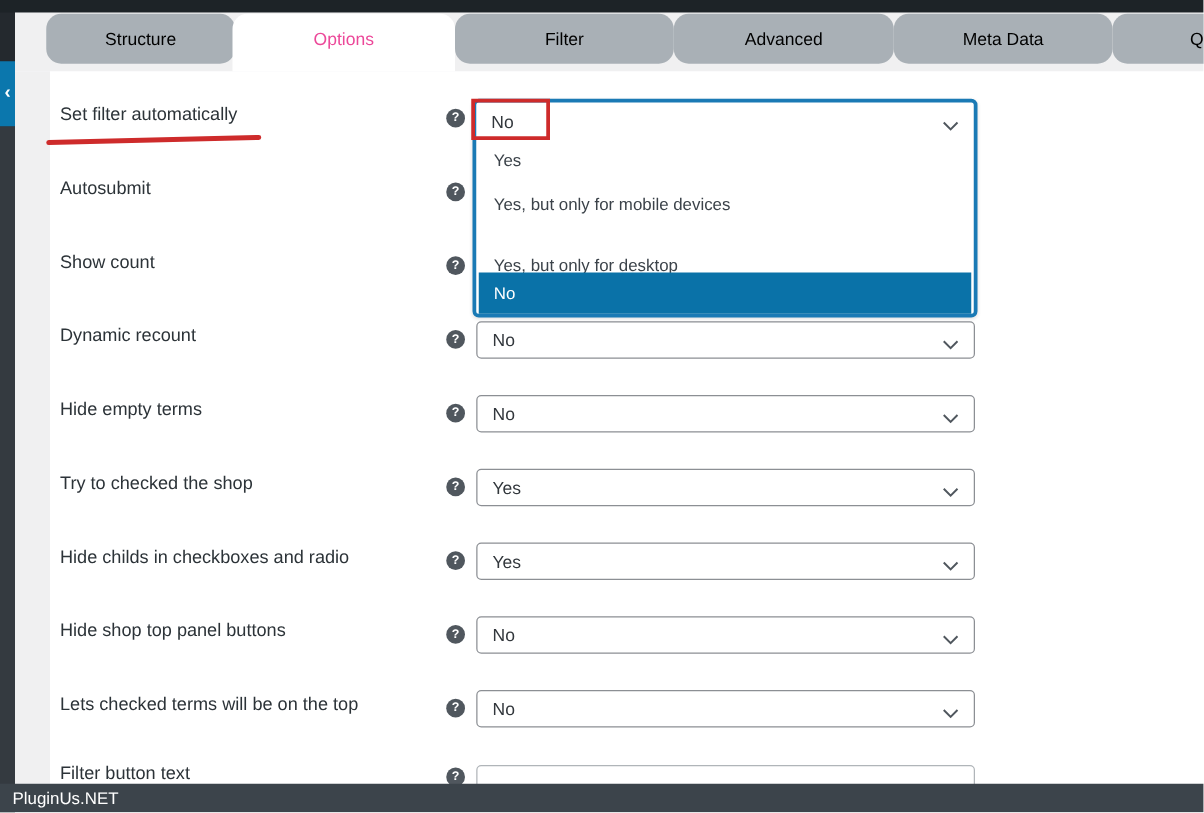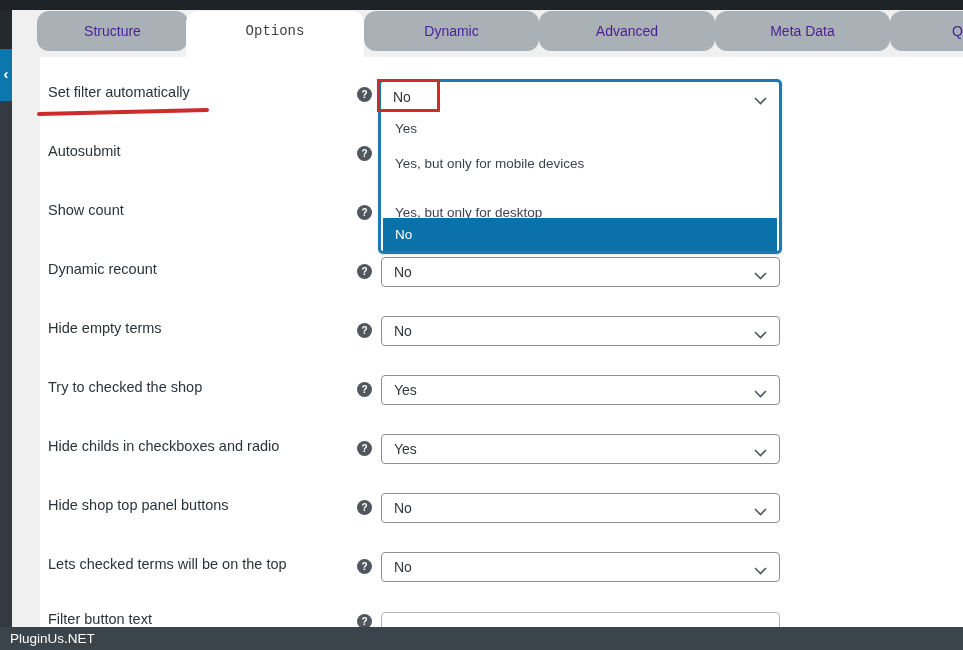--- a/index.html
+++ b/index.html
@@ -9,23 +9,23 @@
 
   
   .topbar { position:absolute; left:0; top:0; width:963px; height:10px; background:#1d2327; z-index:30; }
   .leftrail { position:absolute; left:0; top:0; width:12px; height:650px; background:#24292e; z-index:29; }
   .leftrail .rail-lower { position:absolute; left:0; top:101px; width:12px; height:549px; background:#343a40; }
   .collapse-btn { position:absolute; left:0; top:49px; width:12px; height:52px; background:#0b77ad; color:#fff;
     font-size:15px; font-weight:bold; text-align:center; line-height:50px; cursor:pointer; }
 
   
   .tabbar { position:absolute; left:12px; top:10px; width:951px; height:47px; background:#f0f0f1; }
-  .tab { position:absolute; top:11px; height:40px; border-radius:12px; background:#a9b0b6; color:#4c1d95;
+  .tab { position:absolute; top:11px; height:40px; border-radius:12px; background:#a9b0b6; color:#000000;
     font-size:14px; text-align:center; line-height:40px; cursor:pointer; }
-  .tab.active { background:#fff; color:#404040; height:46px; border-radius:12px 12px 0 0; z-index:3;font-family:Liberation Mono, monospace; }
+  .tab.active { background:#fff; color:#ec4899; height:46px; border-radius:12px 12px 0 0; z-index:3; }
 
   
   .gutter { position:absolute; left:12px; top:57px; width:28px; height:570px; background:#f0f0f1; }
 
   .row-label { position:absolute; left:48px; font-size:14.5px; color:#2c3338; white-space:nowrap; }
   .help-icon { position:absolute; left:357px; width:15px; height:15px; border-radius:50%; background:#50575e;
     color:#fff; font-size:10px; font-weight:bold; text-align:center; line-height:15px; cursor:pointer; }
 
   .select { position:absolute; left:381px; width:399px; height:30px; background:#fff;
     border:1px solid #8c8f94; border-radius:4px; font-size:14px; color:#32373c; cursor:pointer; }
@@ -63,21 +63,21 @@
   <div class="leftrail">
     <div class="rail-lower"></div>
   </div>
   <div class="collapse-btn" style="z-index:31;">
     <span>‹</span>
   </div>
 
   <div class="tabbar"></div>
   <div class="tab" style="left:37px; width:151px;">Structure</div>
   <div class="tab active" style="left:186px; width:178px;">Options</div>
-  <div class="tab" style="left:364px; width:175px;">Dynamic</div>
+  <div class="tab" style="left:364px; width:175px;">Filter</div>
   <div class="tab" style="left:715px; width:175px;">Meta Data</div>
   <div class="tab" style="left:539px; width:176px;">Advanced</div>
   <div class="tab" style="left:890px; width:160px;">Quick</div>
 
   <div class="gutter"></div>
 
   <div class="row-label" style="top:84px;">Set filter automatically</div>
   <div class="help-icon" style="top:87px;">?</div>
   <div class="dropdown-open">
     <div class="dd-selected-row">

